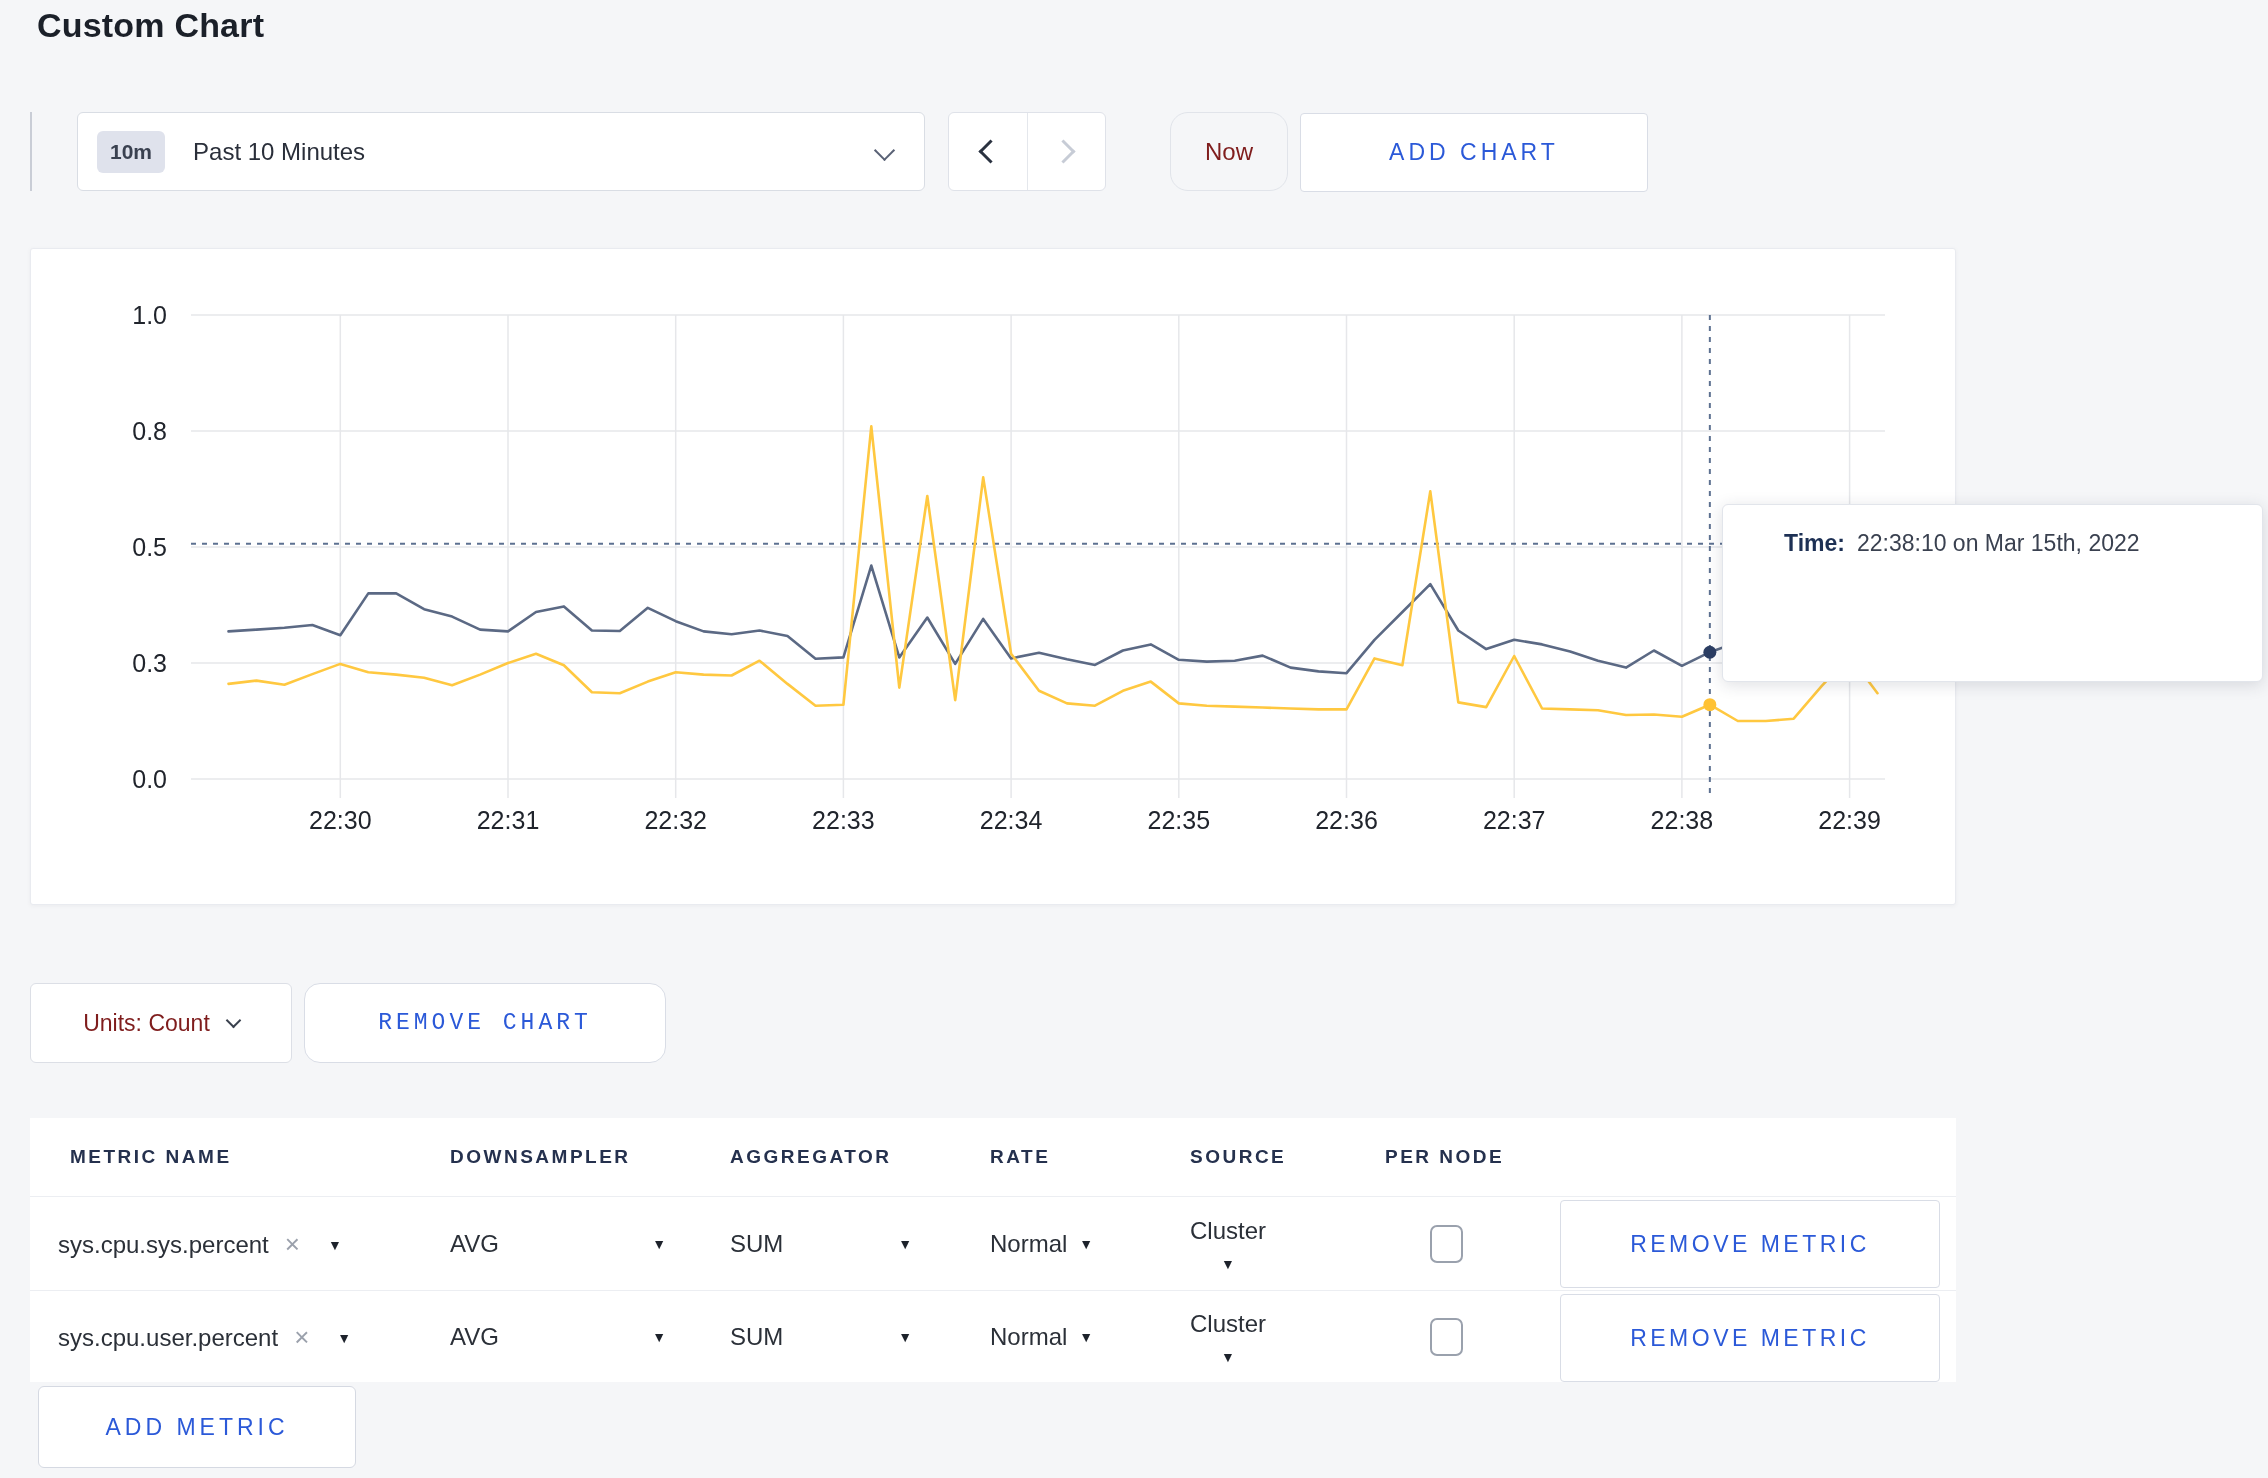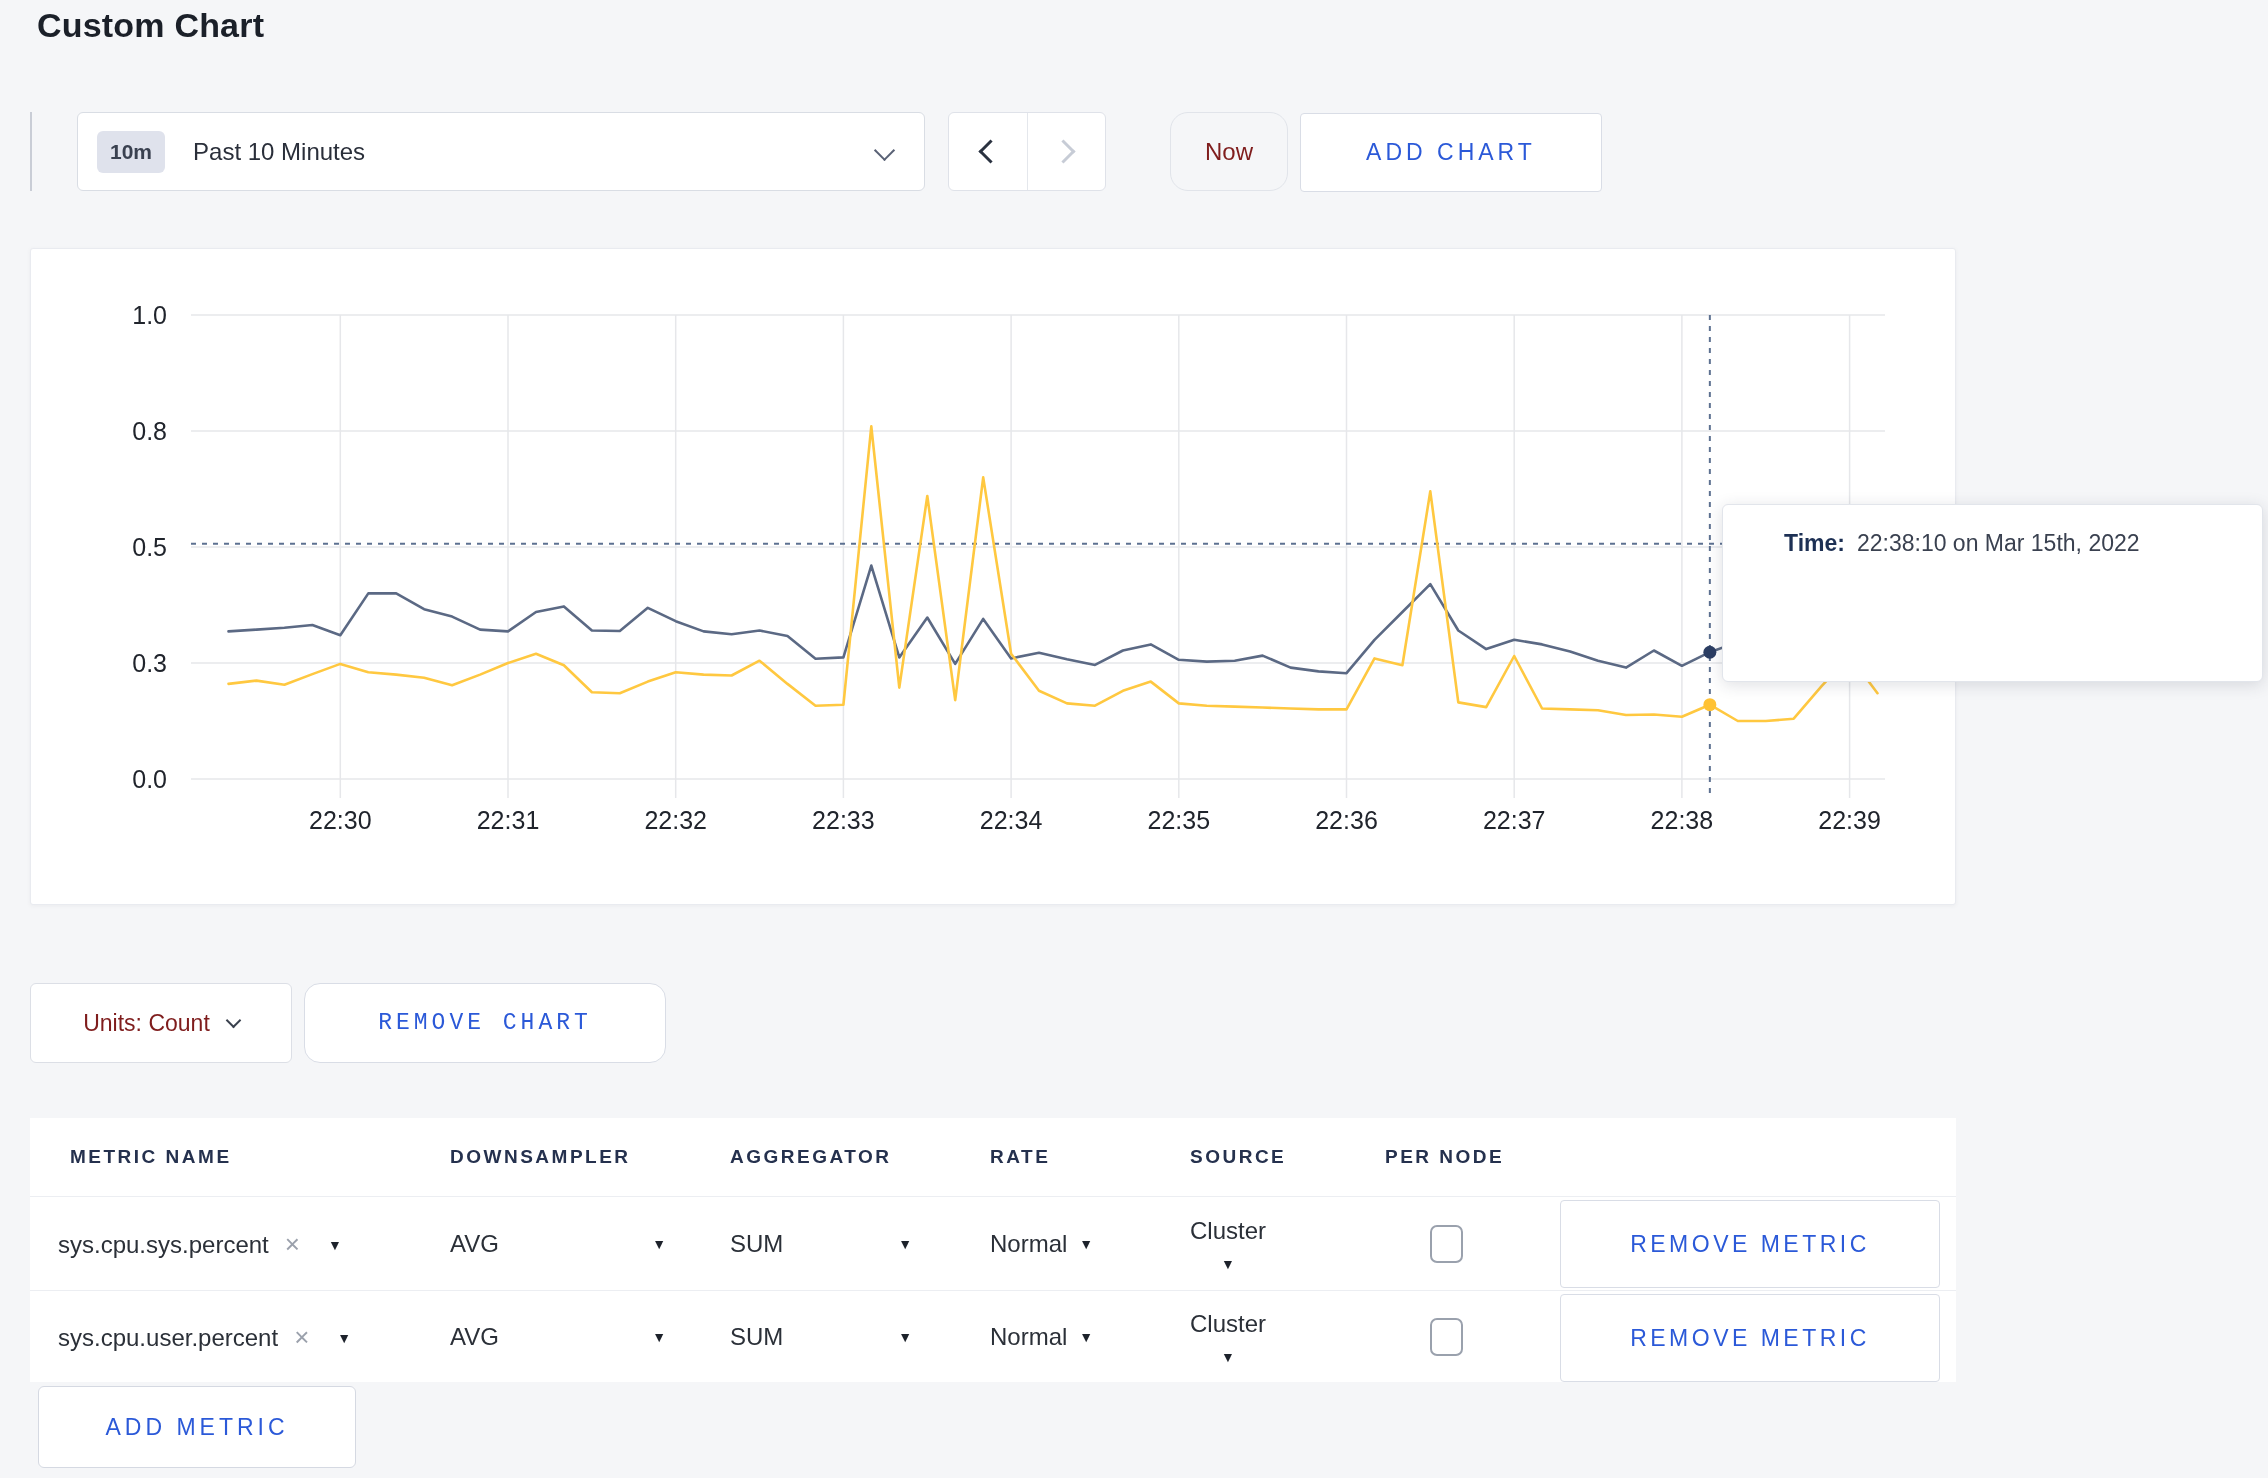--- a/index.html
+++ b/index.html
@@ -43,21 +43,21 @@
 
   #now-button{
     left:1122px;top:112px;width:118px;height:79px;border:1.5px solid #e1e4ea;border-radius:18px;
     display:flex;align-items:center;justify-content:center;font-size:24px;color:#7f1d1d;cursor:default;margin-left:48px;
   }
   .btn-blue{
     background:#fff;border:1.5px solid #d9dde6;border-radius:4px;
     color:#2b59d8;letter-spacing:4px;font-size:23px;font-weight:400;
     display:flex;align-items:center;justify-content:center;cursor:pointer;
   }
-  #add-chart-button{left:1300px;top:113px;width:302px;height:79px;}
+  #add-chart-button{left:1300px;top:113px;width:348px;height:79px;}
 
   
   #chart-card{
     left:30px;top:248px;width:1926px;height:657px;background:#fff;
     border:1px solid #e9ebf0;border-radius:3px;box-shadow:0 1px 4px rgba(60,64,80,.06);
   }
   #chart-svg-wrap{position:absolute;left:0;top:0;width:1926px;height:657px;}
 
   
   #chart-tooltip{

